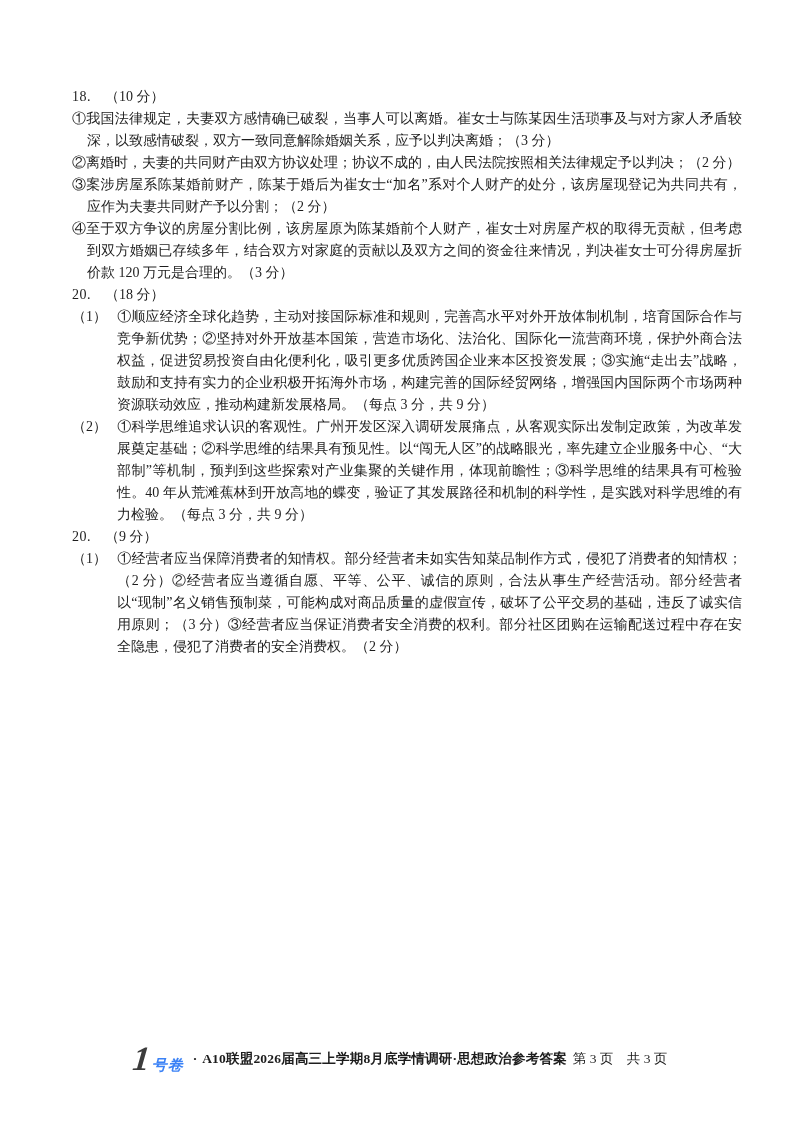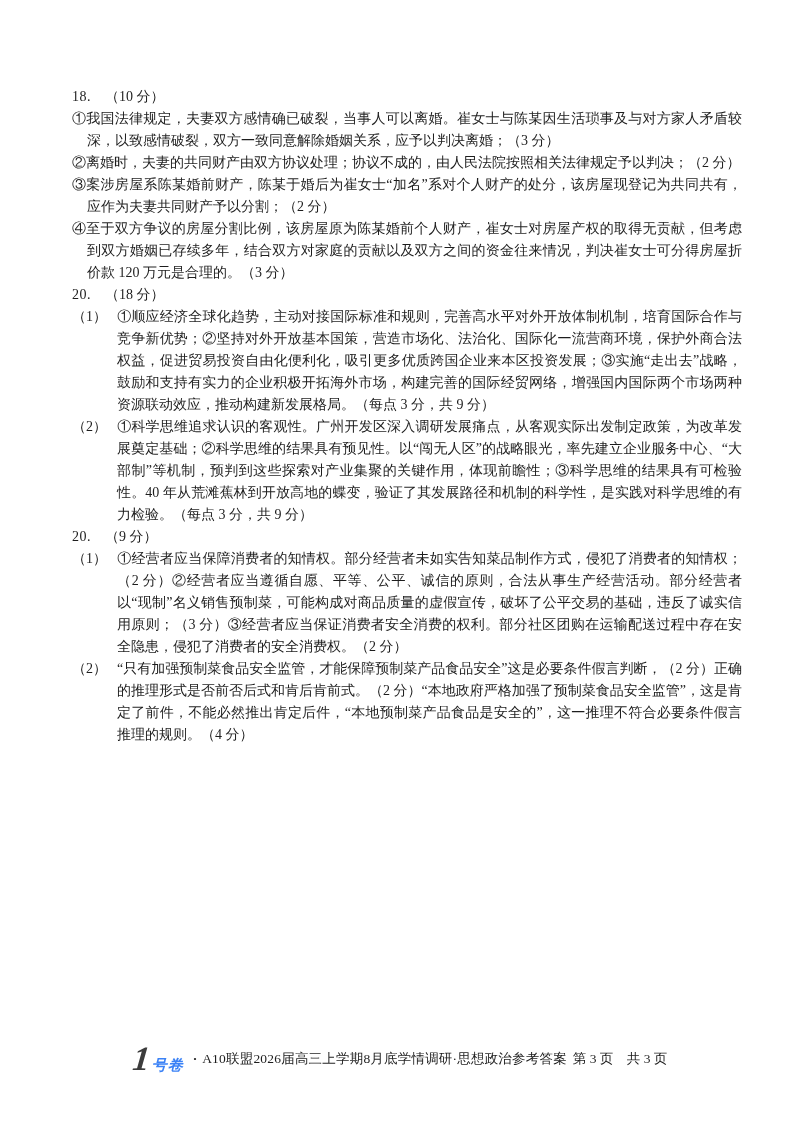--- a/index.html
+++ b/index.html
@@ -52,40 +52,39 @@
   .logo-script {
     font-size: 15px;
     font-style: italic;
     font-weight: bold;
     color: #3b82f6;
     margin-left: 2px;
     line-height: 16px;
     letter-spacing: 1px;
   }
   .footer-sep { font-weight: bold; font-size: 13.5px; margin: 0 5px; }
-  .footer-title { font-weight: normal; font-size: 13.5px; letter-spacing: 0.2px; }
+  .footer-title { font-weight: bold; font-size: 13.5px; letter-spacing: 0.2px; }
   .footer-page { font-size: 13.5px; margin-left: 6px; }
 </style>
 </head>
 <body>
 
 <div class="page">
 
   <main class="content" id="content">
       <p class="line head"><span class="qnum">18.</span><span class="qscore">（10 分）</span></p>
       <p class="line ans"><span>①我国法律规定，夫妻双方感情确已破裂，当事人可以离婚。崔女士与陈某因生活琐事及与对方家人矛盾较深，以致感情破裂，双方一致同意解除婚姻关系，应予以判决离婚；（3 分）</span></p>
       <p class="line ans"><span>②离婚时，夫妻的共同财产由双方协议处理；协议不成的，由人民法院按照相关法律规定予以判决；（2 分）</span></p>
       <p class="line ans"><span>③案涉房屋系陈某婚前财产，陈某于婚后为崔女士“加名”系对个人财产的处分，该房屋现登记为共同共有，应作为夫妻共同财产予以分割；（2 分）</span></p>
       <p class="line ans"><span>④至于双方争议的房屋分割比例，该房屋原为陈某婚前个人财产，崔女士对房屋产权的取得无贡献，但考虑到双方婚姻已存续多年，结合双方对家庭的贡献以及双方之间的资金往来情况，判决崔女士可分得房屋折价款 120 万元是合理的。（3 分）</span></p>
       <p class="line head"><span class="qnum">20.</span><span class="qscore">（18 分）</span></p>
       <p class="line sub"><span class="sublabel">（1）</span><span>①顺应经济全球化趋势，主动对接国际标准和规则，完善高水平对外开放体制机制，培育国际合作与竞争新优势；②坚持对外开放基本国策，营造市场化、法治化、国际化一流营商环境，保护外商合法权益，促进贸易投资自由化便利化，吸引更多优质跨国企业来本区投资发展；③实施“走出去”战略，鼓励和支持有实力的企业积极开拓海外市场，构建完善的国际经贸网络，增强国内国际两个市场两种资源联动效应，推动构建新发展格局。（每点 3 分，共 9 分）</span></p>
       <p class="line sub"><span class="sublabel">（2）</span><span>①科学思维追求认识的客观性。广州开发区深入调研发展痛点，从客观实际出发制定政策，为改革发展奠定基础；②科学思维的结果具有预见性。以“闯无人区”的战略眼光，率先建立企业服务中心、“大部制”等机制，预判到这些探索对产业集聚的关键作用，体现前瞻性；③科学思维的结果具有可检验性。40 年从荒滩蕉林到开放高地的蝶变，验证了其发展路径和机制的科学性，是实践对科学思维的有力检验。（每点 3 分，共 9 分）</span></p>
       <p class="line head"><span class="qnum">20.</span><span class="qscore">（9 分）</span></p>
       <p class="line sub"><span class="sublabel">（1）</span><span>①经营者应当保障消费者的知情权。部分经营者未如实告知菜品制作方式，侵犯了消费者的知情权；（2 分）②经营者应当遵循自愿、平等、公平、诚信的原则，合法从事生产经营活动。部分经营者以“现制”名义销售预制菜，可能构成对商品质量的虚假宣传，破坏了公平交易的基础，违反了诚实信用原则；（3 分）③经营者应当保证消费者安全消费的权利。部分社区团购在运输配送过程中存在安全隐患，侵犯了消费者的安全消费权。（2 分）</span></p>
-      <p class="line sub"><span class="sublabel">（2）</span><span>“只有加强预制菜食品安全监管，才能保障预制菜产品食品安全”这是必要条件假言判断，（2 分）正确的推理形式是否前否后式和肯后肯前式。（2 分）“本地政府严格加强了预制菜食品安全监管”，这是肯定了前件，不能必然推出肯定后件，“本地预制菜产品食品是安全的”，这一推理不符合必要条件假言推理的规则。（4 分）</span></p>
     </main>
 
   <footer class="footer">
     <span class="logo">
       <span class="logo-numeral">1</span>
       <span class="logo-script">号卷</span>
     </span>
     <span class="footer-sep">·</span>
     <span class="footer-title">A10联盟2026届高三上学期8月底学情调研·思想政治参考答案</span>
     <span class="footer-page">第 3 页　共 3 页</span>

